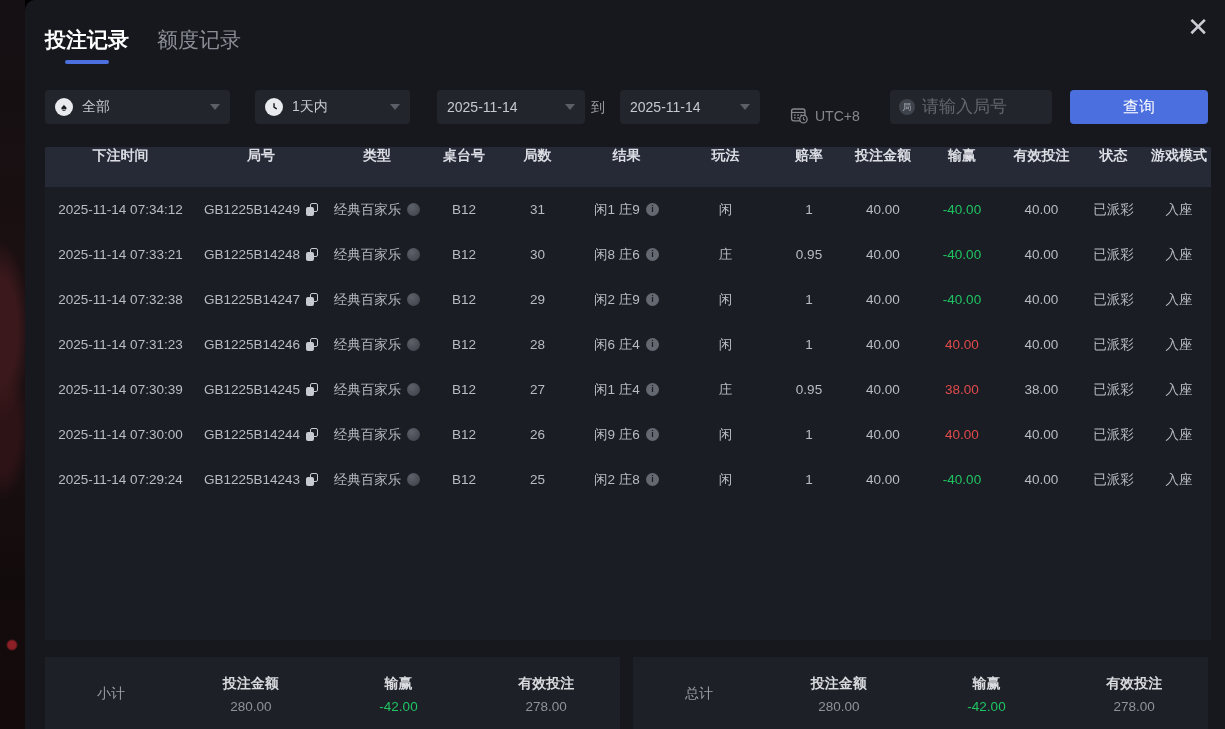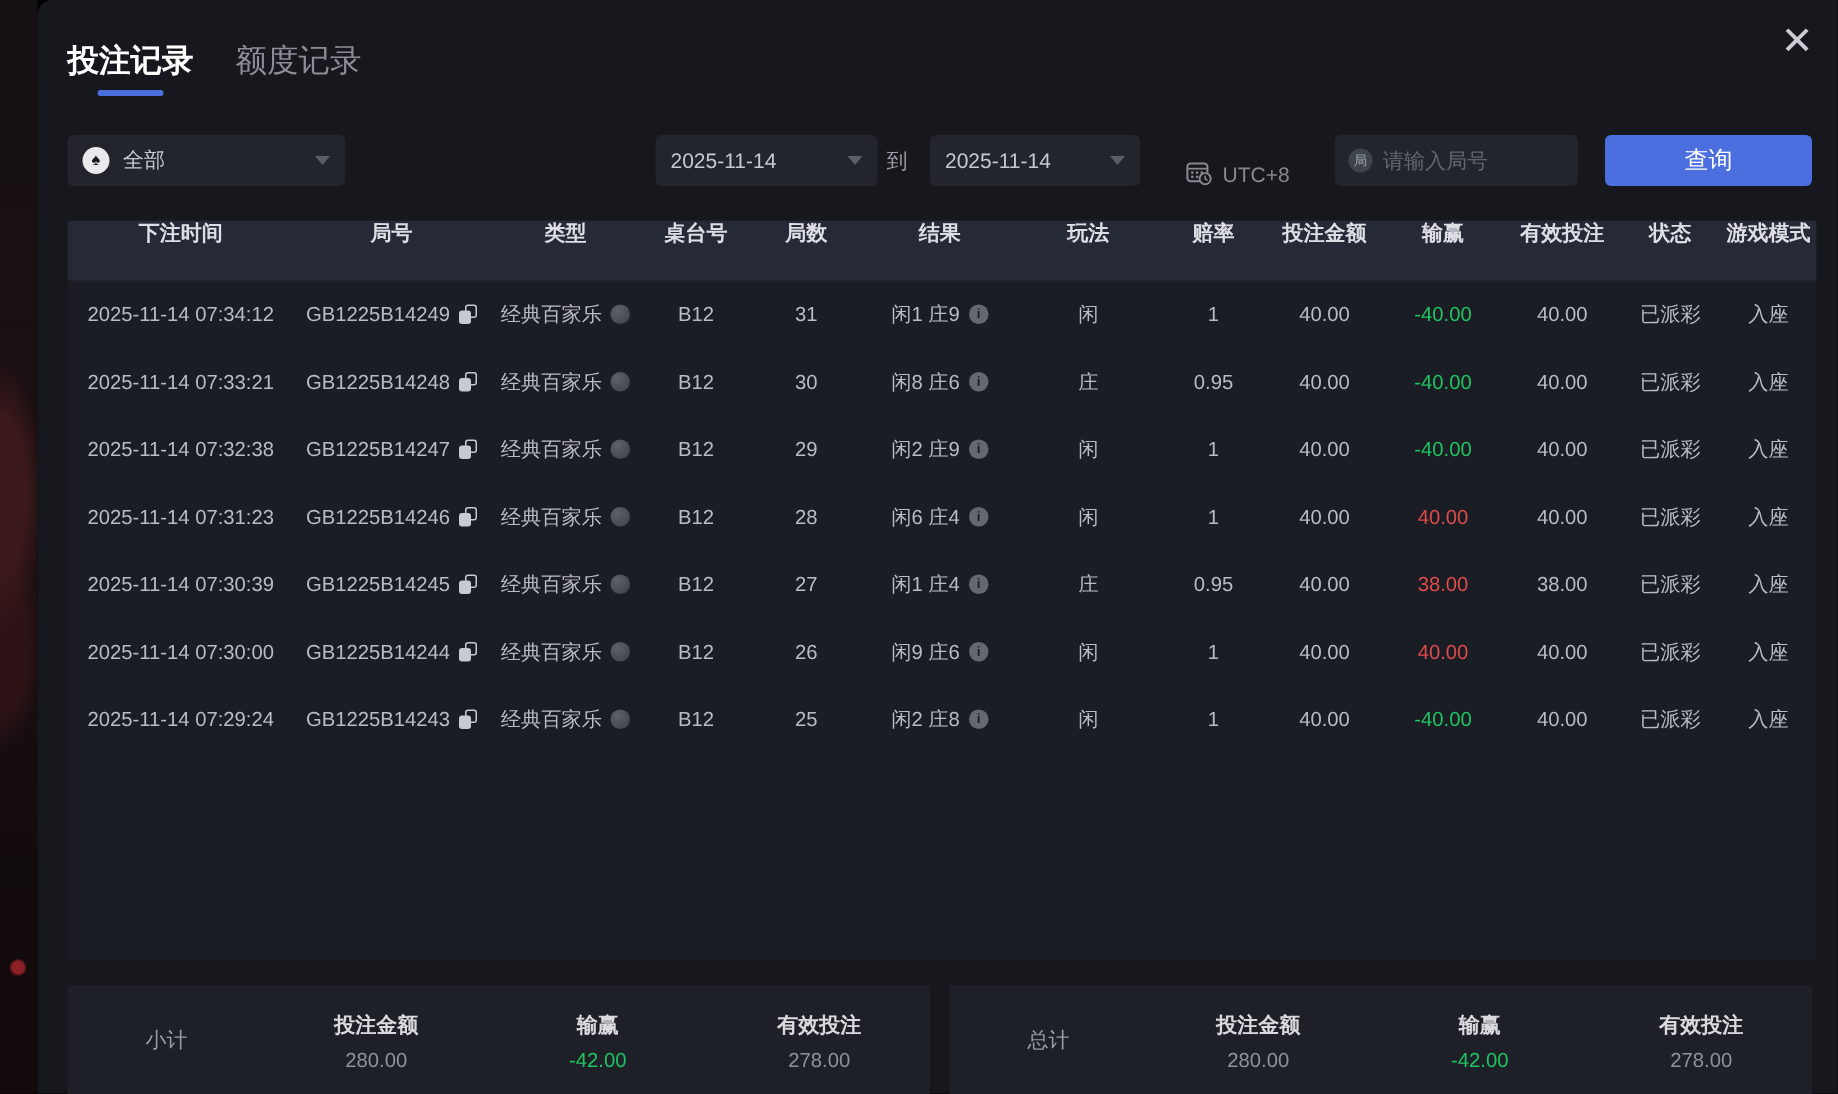--- a/index.html
+++ b/index.html
@@ -36,21 +36,21 @@
   .dd1{left:20px;width:185px;}
   .dd2{left:230px;width:155px;}
   .date1{left:412px;width:148px;}
   .date2{left:595px;width:140px;}
   .to-label{position:absolute;left:566px;top:0;line-height:34px;color:#9a9da5;font-size:14px;}
   .tz{position:absolute;left:765px;top:0;height:34px;display:flex;align-items:flex-end;gap:7px;
     color:#85888f;font-size:14px;}
   .searchbox{position:absolute;left:865px;width:162px;height:34px;background:var(--panel-bg);
     border-radius:4px;display:flex;align-items:center;padding:0 9px;gap:7px;}
   .searchbox input{flex:1;min-width:0;background:transparent;border:none;outline:none;
-    color:#c6c9cf;font-size:14px;font-family:inherit;}
+    color:#c6c9cf;font-size:17px;font-family:inherit;}
   .searchbox input::placeholder{color:var(--txt-ph);}
   .query-btn{position:absolute;left:1045px;top:0;width:138px;height:34px;background:var(--accent);
     border:none;border-radius:4px;color:#fff;font-size:16px;font-weight:400;cursor:pointer;
     font-family:inherit;}
   .chev{width:0;height:0;border-left:5px solid transparent;border-right:5px solid transparent;
     border-top:6px solid #5b5f68;margin-left:auto;}
   .circle-ic{width:18px;height:18px;border-radius:50%;background:#e8eaee;flex:0 0 auto;
     display:flex;align-items:center;justify-content:center;margin-right:9px;}
   .spade::before{content:"♠";font-size:11px;color:#16171c;line-height:1;}
   .round-ic{width:16px;height:16px;border-radius:50%;background:#3f434c;flex:0 0 auto;
@@ -110,20 +110,29 @@
     </div>
     <div class="tab">
       <span>额度记录</span>
     </div>
   </div>
 
   <div class="filters">
     <div class="fbox dd1">
       <span class="circle-ic spade"></span>
       <span>全部</span>
+      <span class="chev"></span>
+    </div>
+    <div class="fbox dd2">
+      <span class="circle-ic">
+        <svg width="10" height="10" viewBox="0 0 10 10">
+            <path d="M5 1.8v3.4l2.3 1.5" stroke="#16171c" stroke-width="1.4" fill="none" stroke-linecap="round"></path>
+          </svg>
+      </span>
+      <span>1天内</span>
       <span class="chev"></span>
     </div>
     <div class="fbox date1">
       <span>2025-11-14</span>
       <span class="chev"></span>
     </div>
     <div class="to-label">到</div>
     <div class="fbox date2">
       <span>2025-11-14</span>
       <span class="chev"></span>

